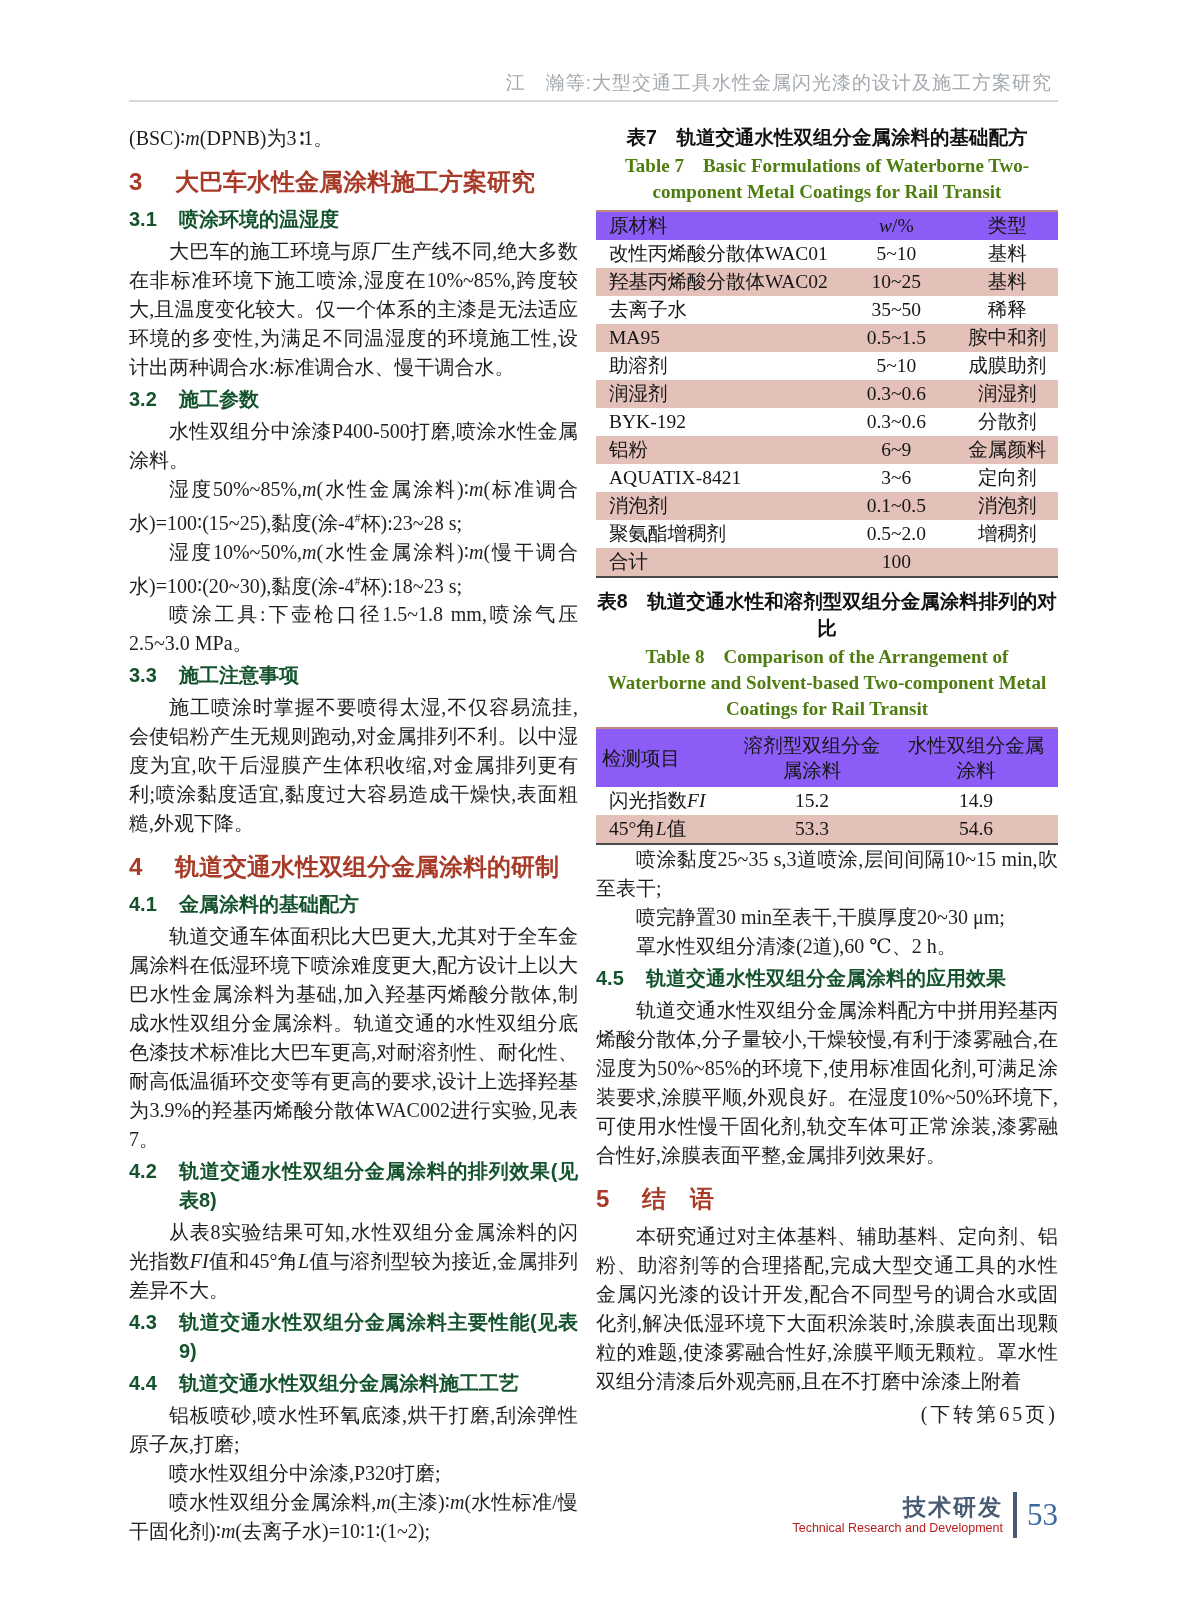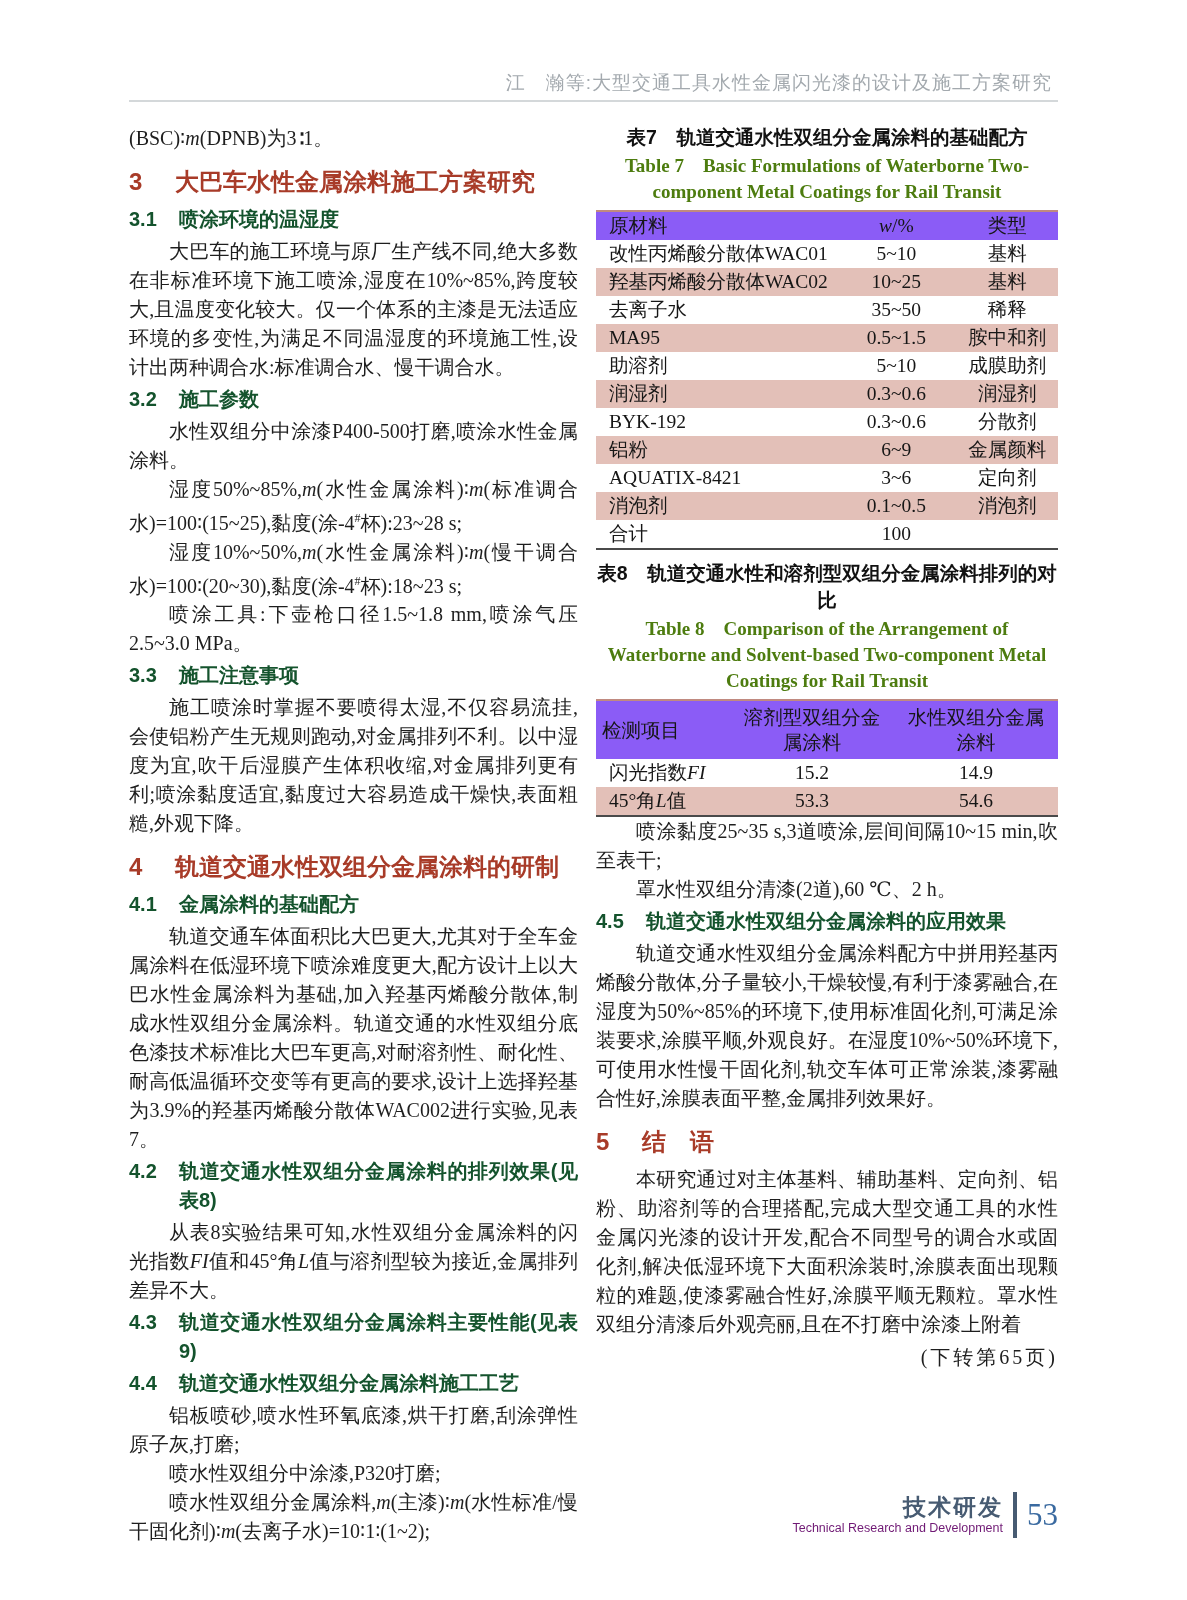--- a/index.html
+++ b/index.html
@@ -51,21 +51,21 @@
   .t8 .c1 { width:29%; } .t8 .c2 { width:35.5%; } .t8 .c3 { width:35.5%; }
   .t8 thead th { line-height:25px; padding:4px 6px; }
   .table-block { margin-bottom:0; }
   .t8-block { margin-top:10px; }
 
   .continuation { text-align:right; font-size:20px; line-height:29px; margin-top:4px; letter-spacing:3px; }
 
   .footer { position:absolute; top:1492px; right:129px; display:flex; align-items:center; }
   .footer-text { text-align:right; font-family:"Liberation Sans","DejaVu Sans",sans-serif; }
   .footer-cn { font-size:23px; font-weight:bold; color:#475b72; letter-spacing:2px; line-height:26px; }
-  .footer-en { font-size:12.5px; color:#701a75; line-height:16px; }
+  .footer-en { font-size:12.5px; color:#b91c1c; line-height:16px; }
   .footer-bar { width:4px; height:46px; background:#475b72; margin:0 10px 0 10px; }
   .footer-page { font-size:31px; color:#3a6aa0; line-height:46px; }
   sup { font-size:0.6em; }
 </style>
 </head>
 <body>
 
 <div class="page">
 
   <div class="running-head">江　瀚等:大型交通工具水性金属闪光漆的设计及施工方案研究</div>
@@ -193,20 +193,25 @@
                 <td>AQUATIX-8421</td>
                 <td>3~6</td>
                 <td>定向剂</td>
               </tr>
               <tr>
                 <td>消泡剂</td>
                 <td>0.1~0.5</td>
                 <td>消泡剂</td>
               </tr>
               <tr>
+                <td>聚氨酯增稠剂</td>
+                <td>0.5~2.0</td>
+                <td>增稠剂</td>
+              </tr>
+              <tr>
                 <td>合计</td>
                 <td>100</td>
                 <td></td>
               </tr>
             </tbody>
         </table>
       </div>
 
       <div class="table-block t8-block">
         <div class="cap-cn">表8　轨道交通水性和溶剂型双组分金属涂料排列的对比</div>
@@ -233,20 +238,21 @@
               <tr>
                 <td>45°角<i>L</i>值</td>
                 <td>53.3</td>
                 <td>54.6</td>
               </tr>
             </tbody>
         </table>
       </div>
 
       <p class="body">喷涂黏度25~35 s,3道喷涂,层间间隔10~15 min,吹至表干;</p>
+      <p class="body">喷完静置30 min至表干,干膜厚度20~30 μm;</p>
       <p class="body">罩水性双组分清漆(2道),60 ℃、2 h。</p>
 
       <h2 class="subsec">
         <span class="num">4.5</span>
         <span class="ttl">轨道交通水性双组分金属涂料的应用效果</span>
       </h2>
       <p class="body">轨道交通水性双组分金属涂料配方中拼用羟基丙烯酸分散体,分子量较小,干燥较慢,有利于漆雾融合,在湿度为50%~85%的环境下,使用标准固化剂,可满足涂装要求,涂膜平顺,外观良好。在湿度10%~50%环境下,可使用水性慢干固化剂,轨交车体可正常涂装,漆雾融合性好,涂膜表面平整,金属排列效果好。</p>
 
       <h1 class="sec">
         <span class="num">5</span>

